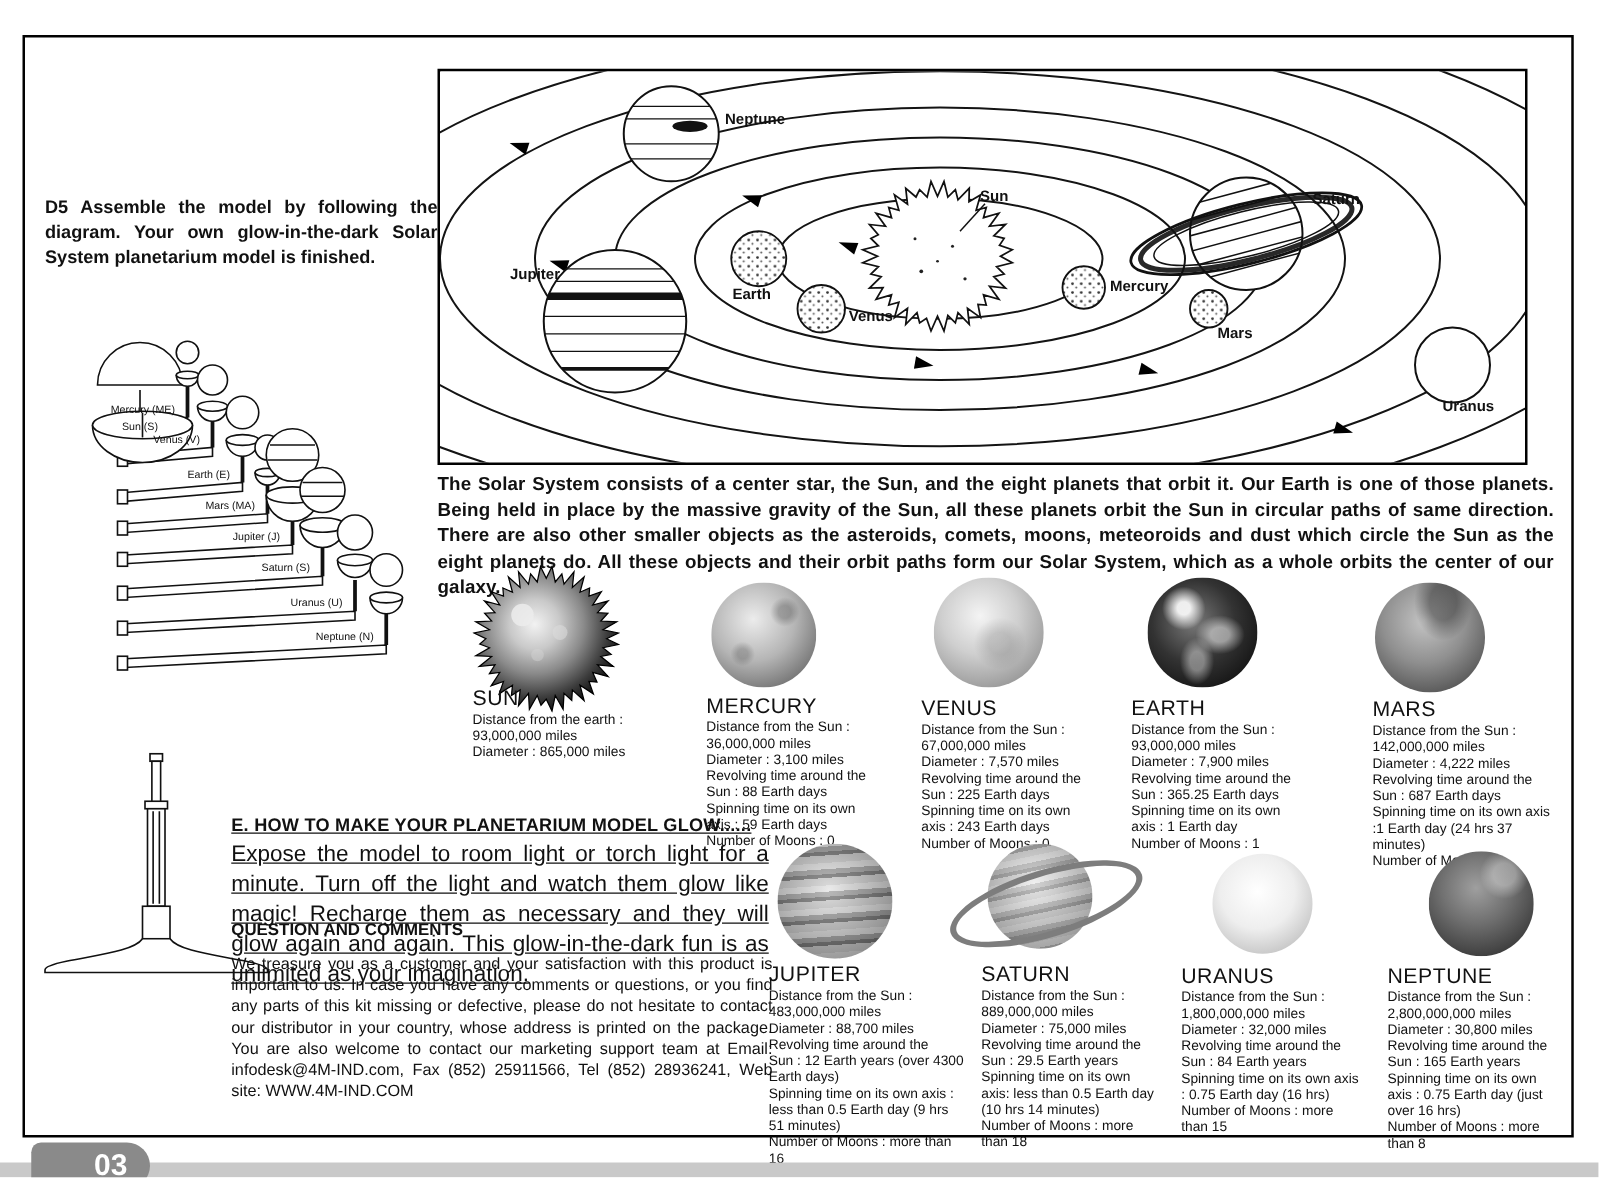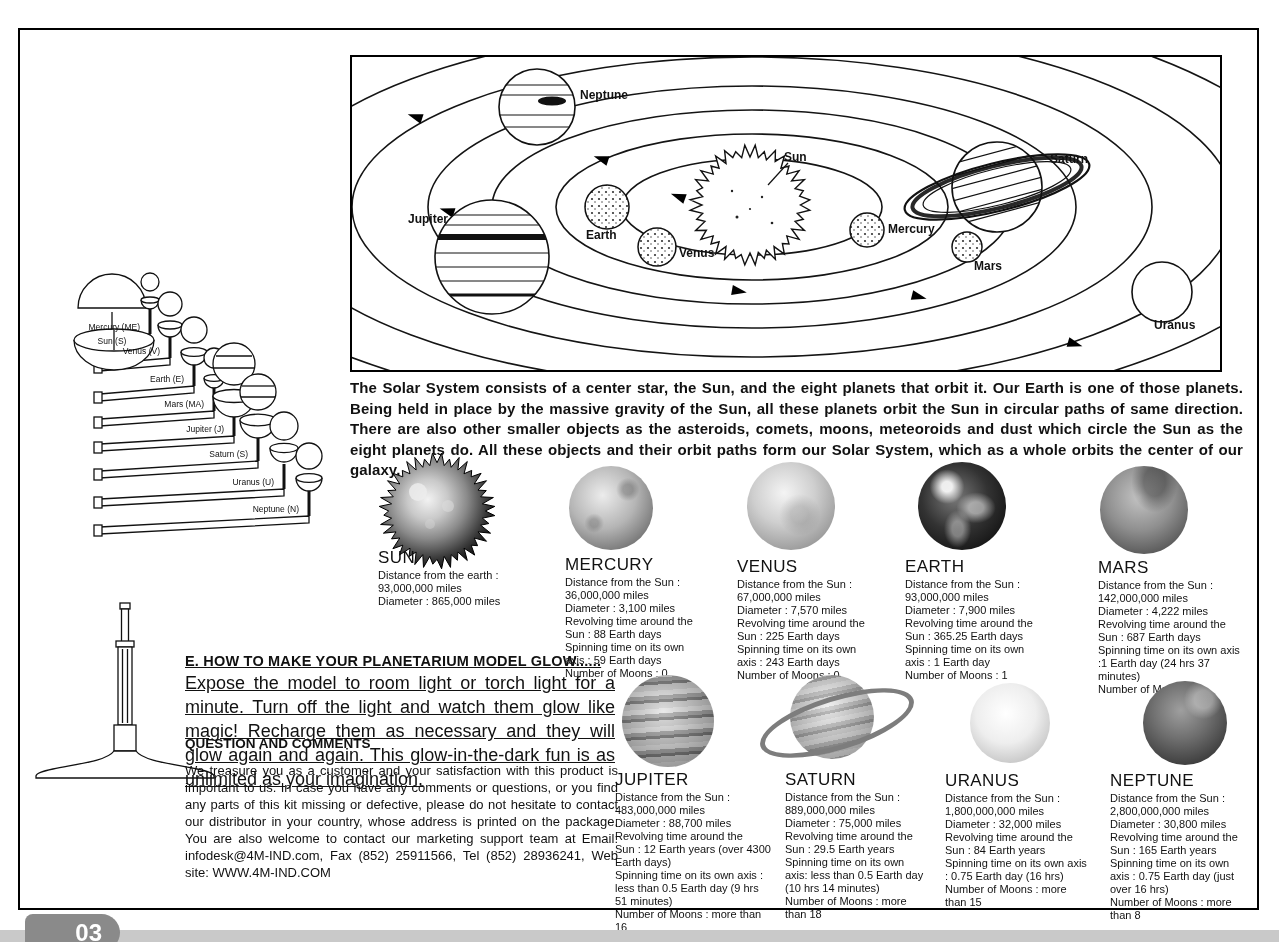--- a/index.html
+++ b/index.html
@@ -61,20 +61,21 @@
       radial-gradient(circle at 45% 35%, #9f9f9f, #6f6f6f 40%, #383838 82%, #1f1f1f);}
   .assembly{position:absolute;left:56px;top:246px;}
   .lamp{position:absolute;left:25px;top:595px;}
 </style>
 </head>
 <body>
 
 <div class="page">
   <div class="frame"></div>
 
+  <div class="d5"><b>D5</b><span>  Assemble the model by following the diagram. Your own glow-in-the-dark Solar System planetarium model is finished.</span></div>
 
   <svg class="assembly" width="334" height="332" viewBox="0 0 334 332">
     <g fill="#fff" stroke="#111" stroke-width="1.3">
 
       <path d="M44 93 L94 88 L94 95 L44 100 Z"></path>
         <rect x="38" y="91" width="8" height="11"></rect>
       <path d="M44 118 L114 112 L114 119 L44 125 Z"></path>
         <rect x="38" y="116" width="8" height="11"></rect>
       <path d="M44 148 L138 140 L138 147 L44 155 Z"></path>
         <rect x="38" y="146" width="8" height="11"></rect>

